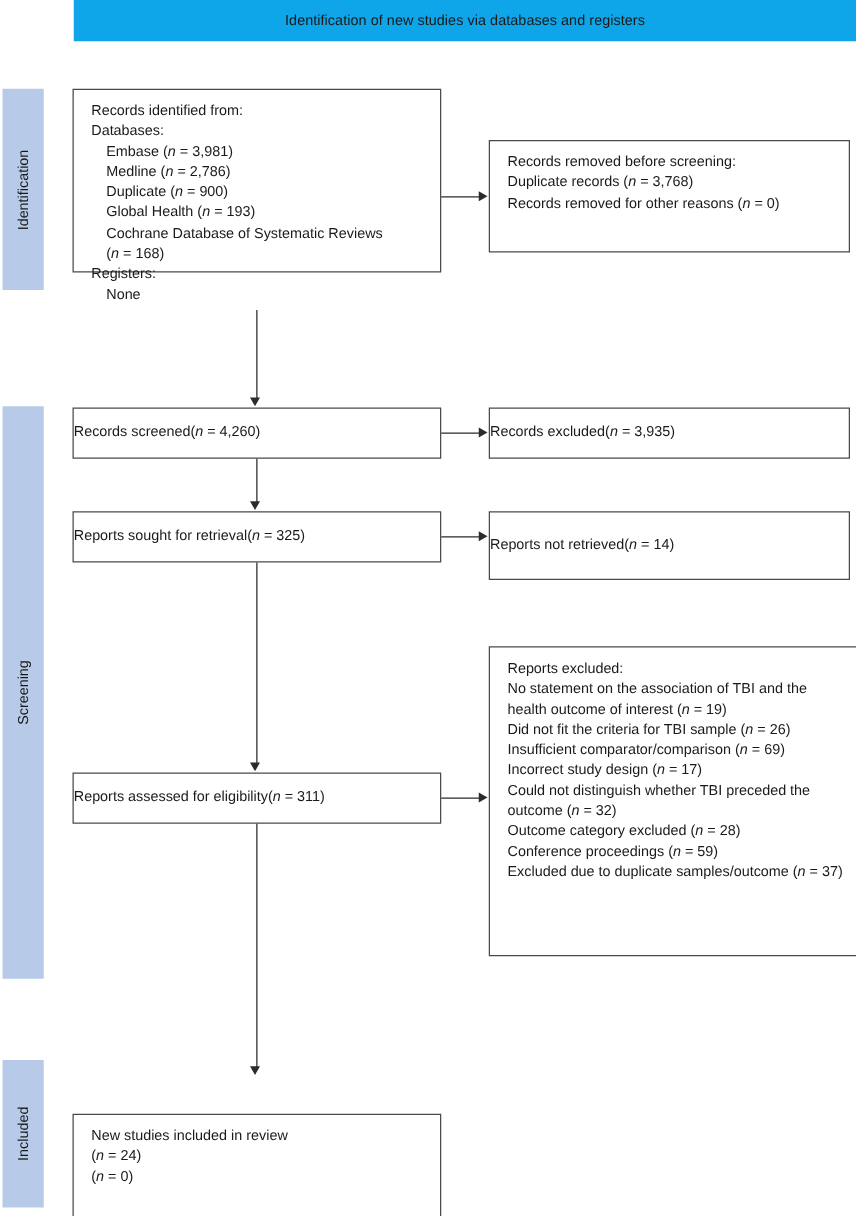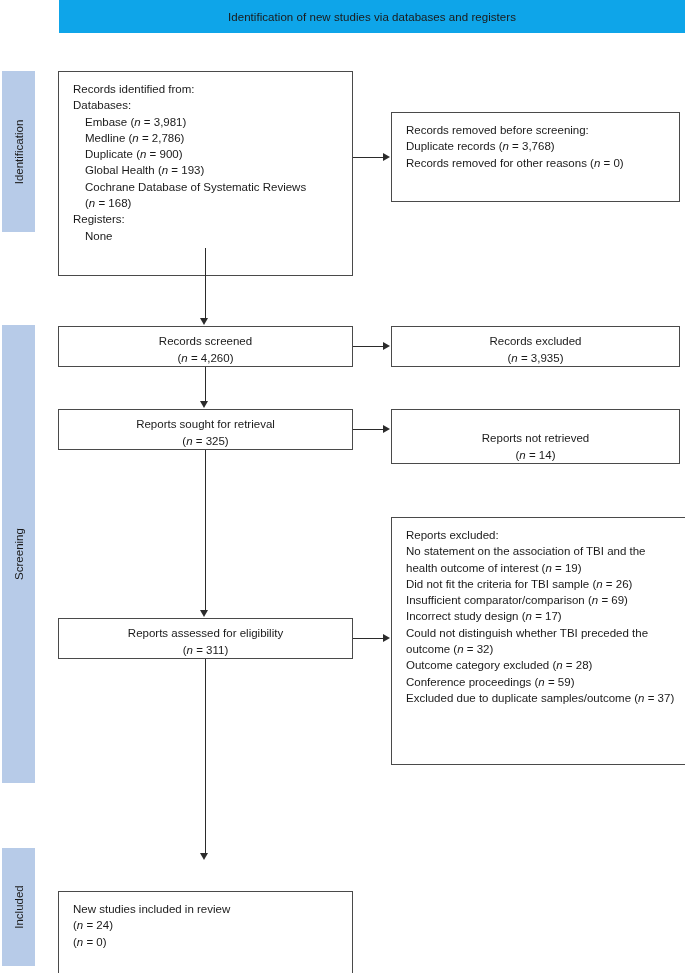--- a/index.html
+++ b/index.html
@@ -67,40 +67,40 @@
   }
   .box-inner {
     padding: 9px 10px 9px 14px;
   }
   .box-line { white-space: nowrap; }
   .box-line.wrap { white-space: normal; }
   .indent { padding-left: 12px; }
   .ital { font-style: italic; }
 
   
-  #box-identified        { left: 58px; top: 71px;  width: 295px; height: 205px; }
+  #box-identified        { left: 58px; top: 71px;  width: 295px; height: 147px; }
   #box-screened          { left: 58px; top: 326px; width: 295px; height: 41px;  }
   #box-sought            { left: 58px; top: 409px; width: 295px; height: 41px;  }
   #box-assessed          { left: 58px; top: 618px; width: 295px; height: 41px;  }
   #box-included          { left: 58px; top: 891px; width: 295px; height: 97px;  }
 
   
   #box-removed           { left: 391px; top: 112px; width: 289px; height: 90px; }
   #box-excluded-records  { left: 391px; top: 326px; width: 289px; height: 41px; }
   #box-not-retrieved     { left: 391px; top: 409px; width: 289px; height: 55px; }
   #box-reports-excluded  { left: 391px; top: 517px; width: 296px; height: 248px; }
 
   
   .box.centered .box-inner {
     padding: 0;
     height: 100%;
     display: flex;
-    flex-direction: column;
+    flex-direction: row;
     align-items: center;
-    justify-content: flex-end;
+    justify-content: flex-start;
   }
   .box.centered .box-line { text-align: center; }
 
   
   .vline {
     position: absolute;
     width: 1.3px;
     background: #2b2b2b;
   }
   .hline {

